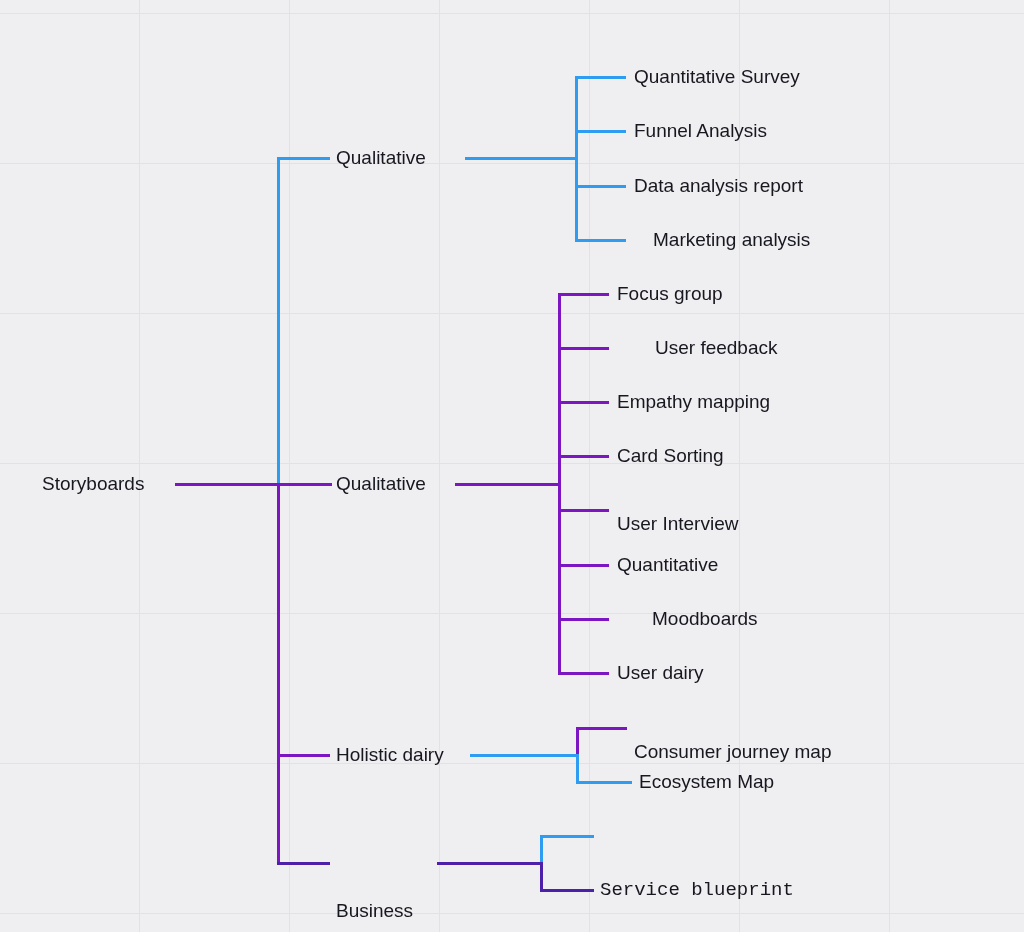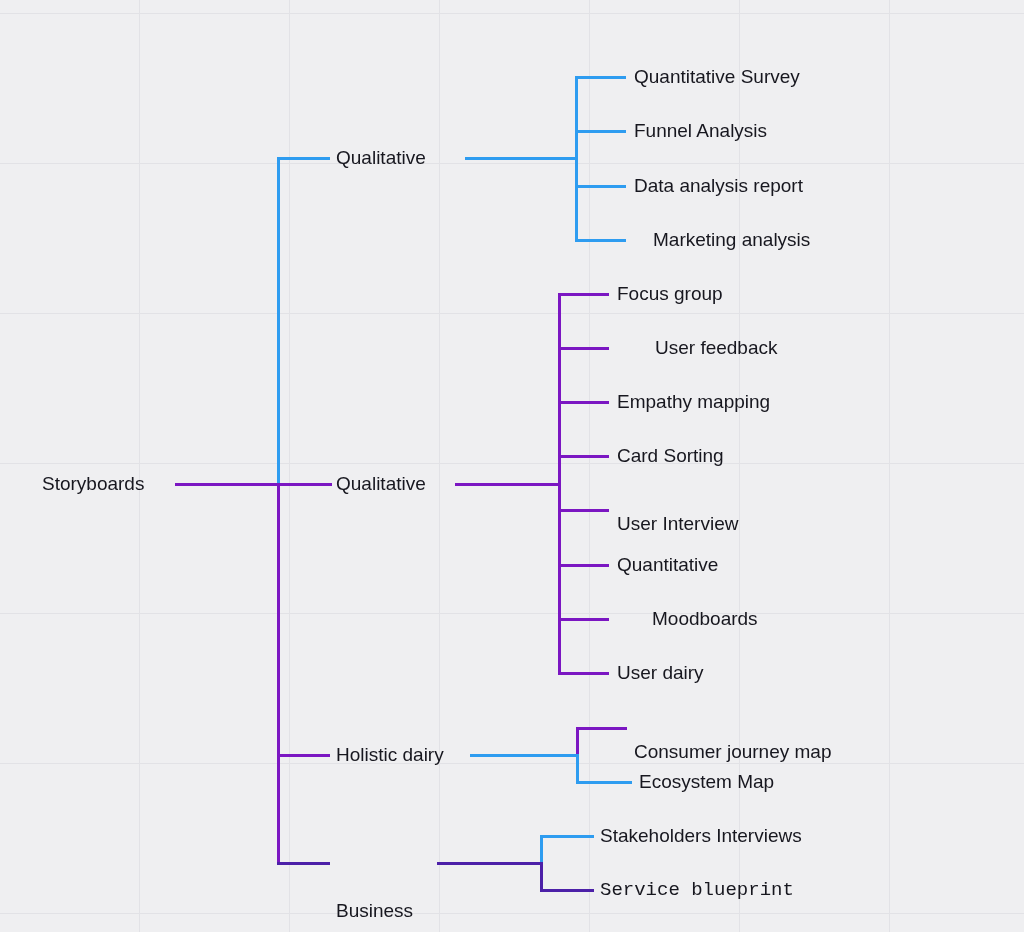--- a/index.html
+++ b/index.html
@@ -90,16 +90,15 @@
   <div class="node" style="left:617px;top:391px;">Empathy mapping</div>
   <div class="node" style="left:617px;top:445px;">Card Sorting</div>
   <div class="node" style="left:617px;top:499px;margin-top:14px;">User Interview</div>
   <div class="node" style="left:617px;top:554px;">Quantitative</div>
   <div class="node" style="left:652px;top:608px;">Moodboards</div>
   <div class="node" style="left:617px;top:662px;text-align:right;">User dairy</div>
 
   <div class="node" style="left:634px;top:717px;margin-top:24px;">Consumer journey map</div>
   <div class="node" style="left:639px;top:771px;">Ecosystem Map</div>
 
-  <div class="node" style="left:600px;top:825px;">Stakeholders Interviews</div>
   <div class="node" style="left:600px;top:879px;font-family:Liberation Mono, monospace;">Service blueprint</div>
 
 </div>
 
 </body></html>

